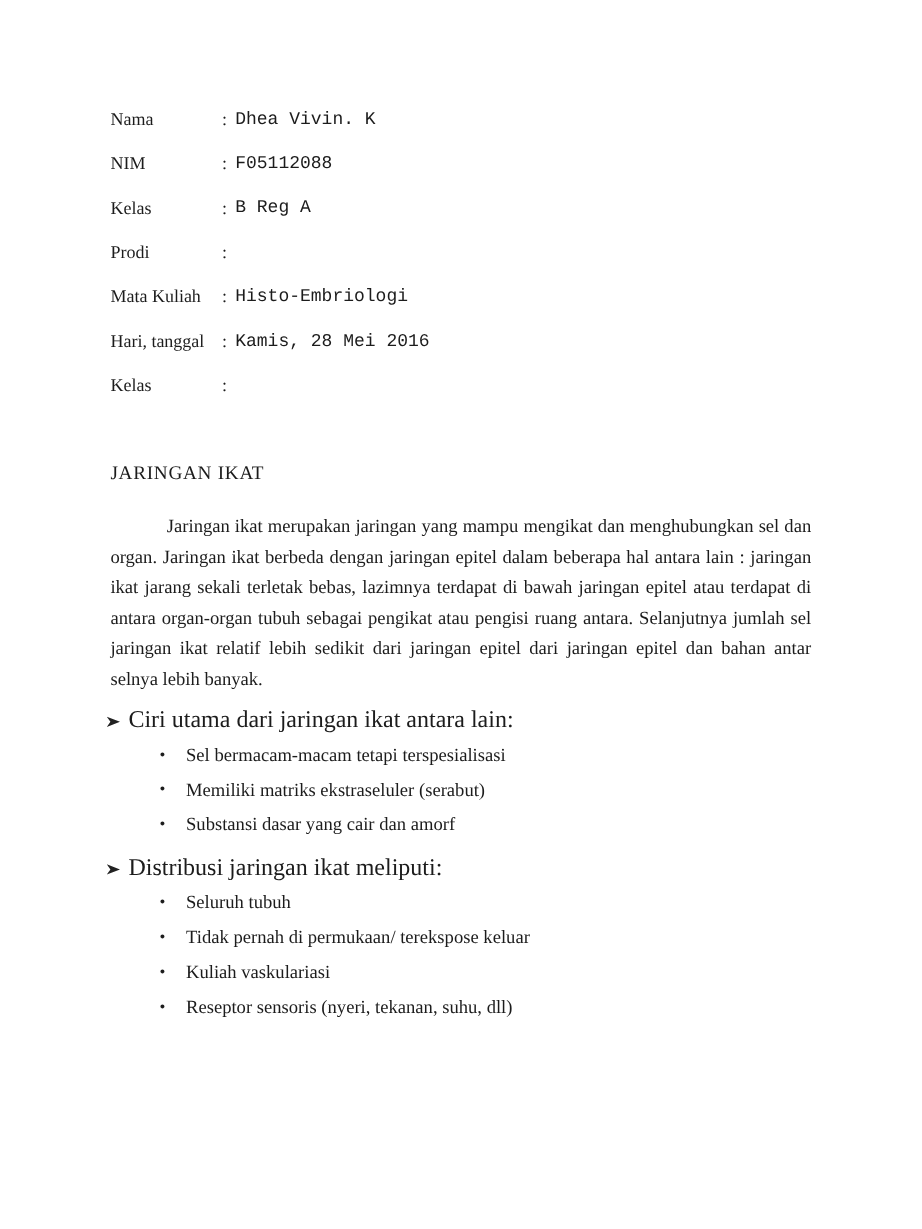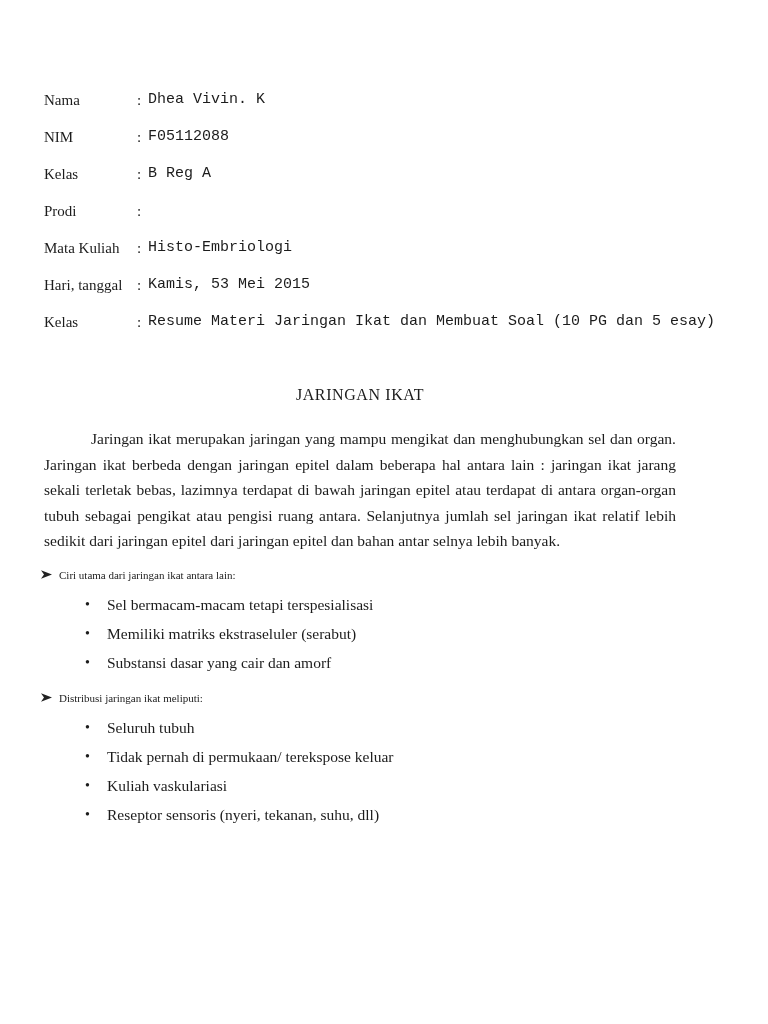--- a/index.html
+++ b/index.html
@@ -2,41 +2,41 @@
 <html><head>
 <meta charset="utf-8">
 <style>
   html, body { margin: 0; padding: 0; background: #ffffff; }
   .page {
     position: relative;
     width: 768px;
     height: 1024px;
     box-sizing: border-box;
     background: #ffffff;
-    padding: 90px 92px 0 44px;
+    padding: 90px 92px 0 92px;
     font-family: "Liberation Serif", "DejaVu Serif", serif;
     color: #1c1c1c;
     overflow: hidden;
   }
   
   .field-row {
     display: flex;
     font-size: 15px;
     line-height: 20px;
     margin-bottom: 17px;
     white-space: nowrap;
   }
   .f-label { width: 93px; flex: 0 0 93px; }
   .f-sep   { width: 11px; flex: 0 0 11px; }
   .f-value { flex: 1 1 auto; font-family: Liberation Mono, monospace; }
 
   
   .doc-title {
     margin: 53px 0 0 0;
-    text-align: center;
+    text-align: left;
     font-size: 16px;
     font-weight: 400;
     letter-spacing: 0.6px;
     line-height: 20px;
   }
 
   
   .intro {
     margin: 21px 0 0 0;
     font-size: 15.5px;
@@ -44,21 +44,21 @@
     text-align: justify;
     text-indent: 47px;
   }
 
   
   .arrow-row {
     display: flex;
     align-items: baseline;
     margin-left: -4px;
     margin-top: 7px;
-    font-size: 11px;
+    font-size: 20px;
     line-height: 29px;
     white-space: nowrap;
   }
   .arrow { width: 19px; flex: 0 0 19px; position: relative; }
   .arrow svg { position: relative; top: 1px; }
 
   
   .bullet-row {
     display: flex;
     padding-left: 41px;
@@ -94,26 +94,25 @@
       <span class="f-sep">:</span>
     </div>
     <div class="field-row">
       <span class="f-label">Mata Kuliah</span>
       <span class="f-sep">:</span>
       <span class="f-value">Histo-Embriologi</span>
     </div>
     <div class="field-row">
       <span class="f-label">Hari, tanggal</span>
       <span class="f-sep">:</span>
-      <span class="f-value">Kamis, 53 Mei 2015</span>
+      <span class="f-value">Kamis, 28 Mei 2016</span>
     </div>
     <div class="field-row">
       <span class="f-label">Kelas</span>
       <span class="f-sep">:</span>
-      <span class="f-value">Resume Materi Jaringan Ikat dan Membuat Soal (10 PG dan 5 esay)</span>
     </div>
   </div>
 
   <h1 class="doc-title">JARINGAN IKAT</h1>
 
   <p class="intro">Jaringan ikat merupakan jaringan yang mampu mengikat dan menghubungkan sel dan organ. Jaringan ikat berbeda dengan jaringan epitel dalam beberapa hal antara lain : jaringan ikat jarang sekali terletak bebas, lazimnya terdapat di bawah jaringan epitel atau terdapat di antara organ-organ tubuh sebagai pengikat atau pengisi ruang antara. Selanjutnya jumlah sel jaringan ikat relatif lebih sedikit dari jaringan epitel dari jaringan epitel dan bahan antar selnya lebih banyak.</p>
 
   <div class="arrow-row">
     <span class="arrow"><svg width="13" height="11" viewBox="0 0 13 11">
           <path d="M1 1.2 L12 5.5 L1 9.8 L4 5.5 Z" fill="#222222"></path>

